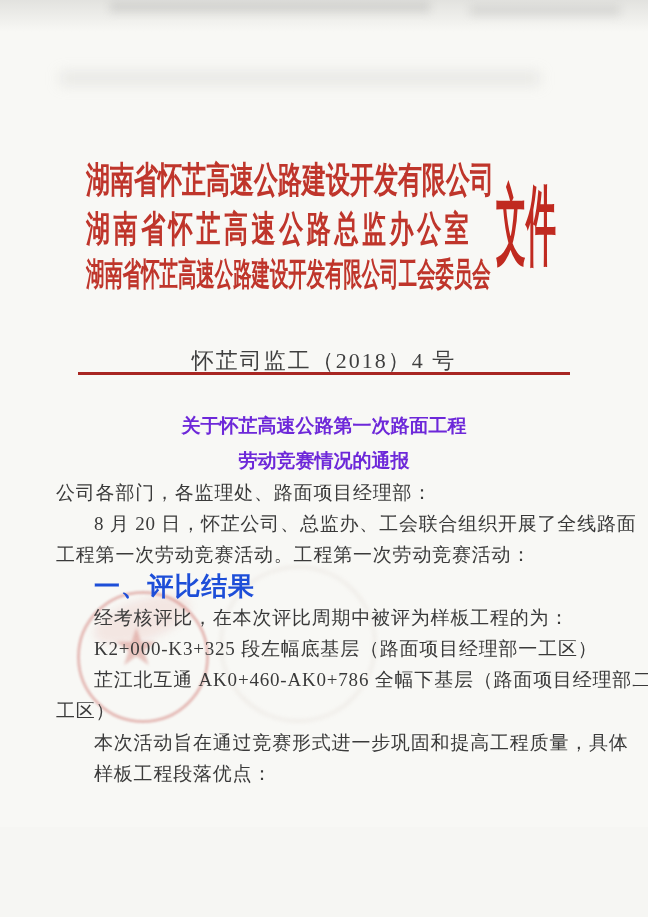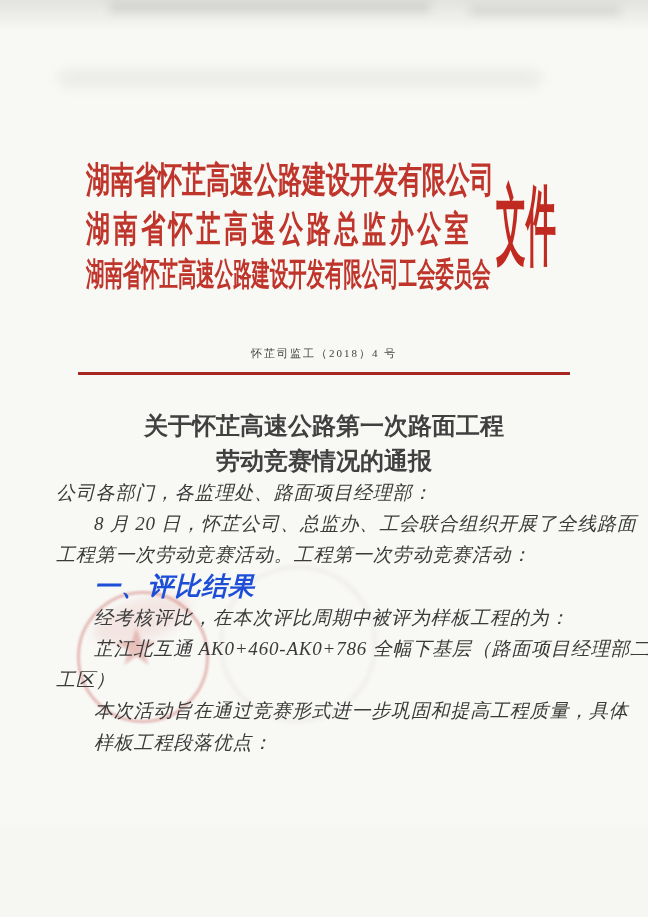--- a/index.html
+++ b/index.html
@@ -22,31 +22,31 @@
   .hl { position:absolute; color:#bf352b; font-weight:bold; white-space:nowrap;
     transform-origin:50% 50%; }
   .hl1 { left:86px; top:162px; font-size:24px; line-height:36px; transform:scaleY(1.5); }
   .hl2 { left:86px; top:211px; font-size:24px; line-height:36px; letter-spacing:3.6px; transform:scaleY(1.5); }
   .hl3 { left:86px; top:259px; font-size:18.4px; line-height:33px; transform:scaleY(1.75); }
   .wenjian { position:absolute; left:496px; top:198px; font-size:30px; line-height:56px;
     color:#c02a20; font-weight:bold; white-space:nowrap; transform:scaleY(2.9);
     transform-origin:50% 50%; letter-spacing:0; }
 
   .docnum { position:absolute; top:346px; left:0; width:100%; text-align:center;
-    font-size:11px; color:#3f3f3f; letter-spacing:2px; }
+    font-size:22px; color:#3f3f3f; letter-spacing:2px; }
   .redline { position:absolute; left:78px; top:372px; width:492px; height:3px;
     background:#a82622; }
 
   .title { position:absolute; left:0; width:100%; text-align:center; font-weight:bold;
-    color:#404040; font-size:24px; line-height:30px; }
+    color:#6d28d9; font-size:19px; line-height:30px; }
   .t1 { top:411px; }
   .t2 { top:446px; }
 
   .bodytext { position:absolute; left:56px; top:477px; width:560px;
-    font-size:19px; color:#3a3a3a; letter-spacing:0.8px;font-style:italic; }
+    font-size:19px; color:#3a3a3a; letter-spacing:0.8px; }
   .bl { height:31.2px; line-height:31.2px; white-space:nowrap; }
   .ind { padding-left:38px; }
   .bold { font-weight:bold; color:#1d4ed8;
     font-family:"Liberation Sans", sans-serif; font-size:26px; }
 
   
   .seal-c1 { position:absolute; left:77px; top:591px; width:126px; height:126px;
     border:3px solid rgba(190,60,52,.32); border-radius:50%; filter:blur(1.2px); }
   .seal-star { position:absolute; left:113px; top:622px; font-size:52px; line-height:52px;
     color:rgba(190,60,52,.28); filter:blur(1.5px); }
@@ -80,19 +80,20 @@
   <div class="seal-c1"></div>
   <div class="seal-ring-text"></div>
   <div class="seal-star">★</div>
 
   <div class="bodytext">
     <div class="bl">公司各部门，各监理处、路面项目经理部：</div>
     <div class="bl ind">8 月 20 日，怀芷公司、总监办、工会联合组织开展了全线路面</div>
     <div class="bl">工程第一次劳动竞赛活动。工程第一次劳动竞赛活动：</div>
     <div class="bl ind bold">一、评比结果</div>
     <div class="bl ind">经考核评比，在本次评比周期中被评为样板工程的为：</div>
+    <div class="bl ind">K2+000-K3+325 段左幅底基层（路面项目经理部一工区）</div>
     <div class="bl ind">芷江北互通 AK0+460-AK0+786 全幅下基层（路面项目经理部二</div>
     <div class="bl">工区）</div>
     <div class="bl ind">本次活动旨在通过竞赛形式进一步巩固和提高工程质量，具体</div>
     <div class="bl ind">样板工程段落优点：</div>
   </div>
 
 </div>
 
 </body></html>

